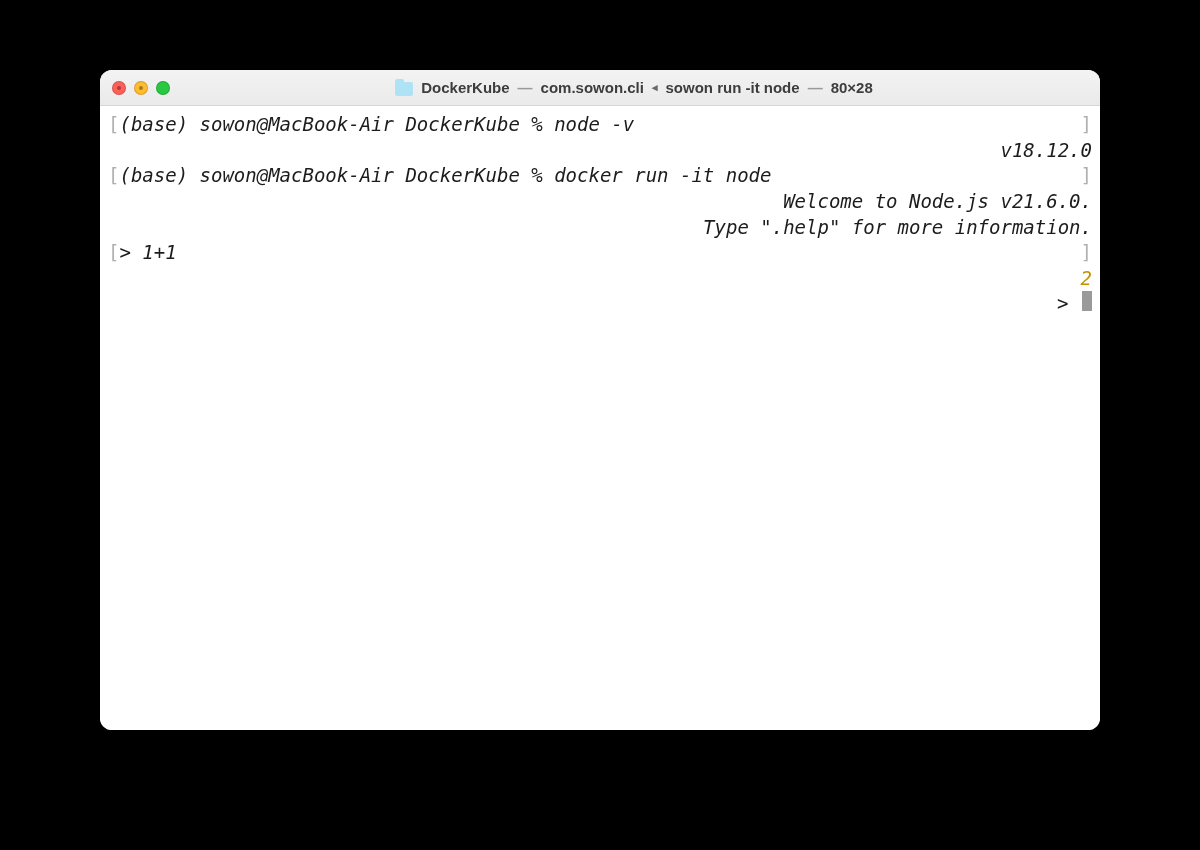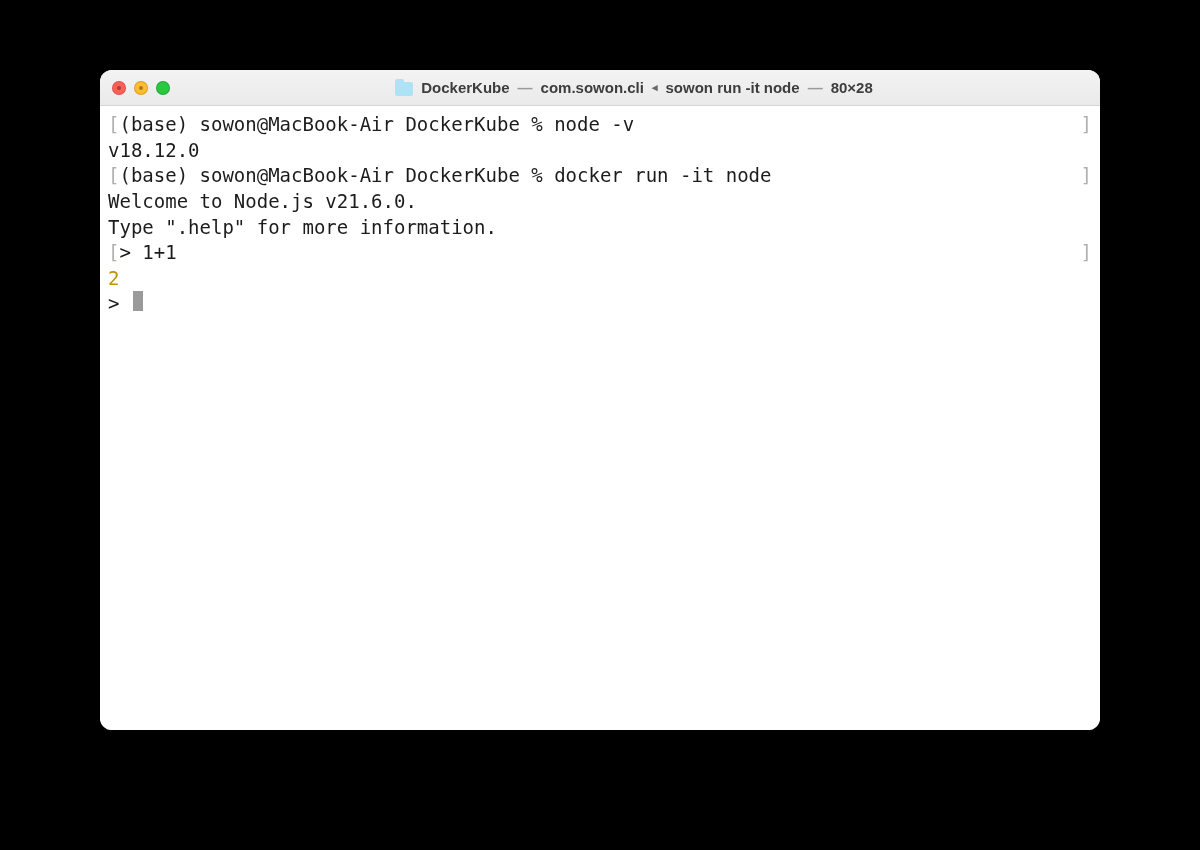--- a/index.html
+++ b/index.html
@@ -1,15 +1,15 @@
 <!DOCTYPE html>
 <html><head>
   <meta charset="utf-8">
   <style>
-    * { margin: 0; padding: 0; box-sizing: border-box; }
+    * { margin: 0; padding: 0; box-sizing: border-box; justify-content: flex-end; }
     body {
       background: #000;
       width: 1200px;
       height: 850px;
       display: flex;
       align-items: flex-start;
       justify-content: center;
       padding-top: 70px;
       font-family: -apple-system, BlinkMacSystemFont, "Segoe UI", sans-serif;
     }
@@ -101,21 +101,21 @@
     .line .right-bracket { color: #b0b0b0; margin-left: auto; }
     .yellow { color: #c29200; }
     .cursor {
       display: inline-block;
       width: 10px;
       height: 20px;
       background: #9a9a9a;
       vertical-align: text-bottom;
       margin-left: 2px;
     }
-    .content { flex: 0 0 auto; }
+    .content { flex: 0 0 auto; font-style: italic; }
   </style>
 </head>
 <body>
 
 <div class="window">
   <div class="titlebar">
     <div class="traffic-lights">
       <div class="tl close"></div>
       <div class="tl minimize"></div>
       <div class="tl zoom"></div>

